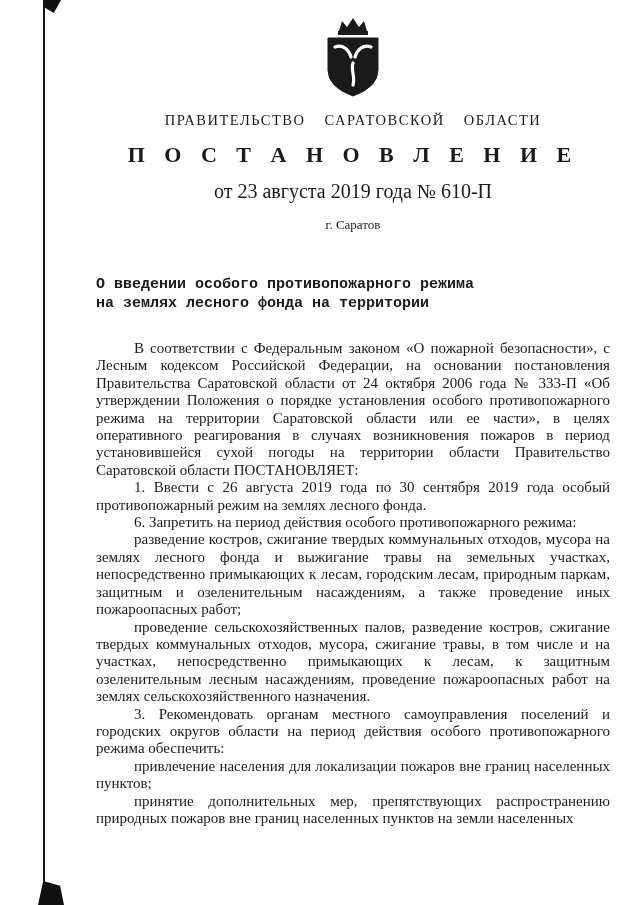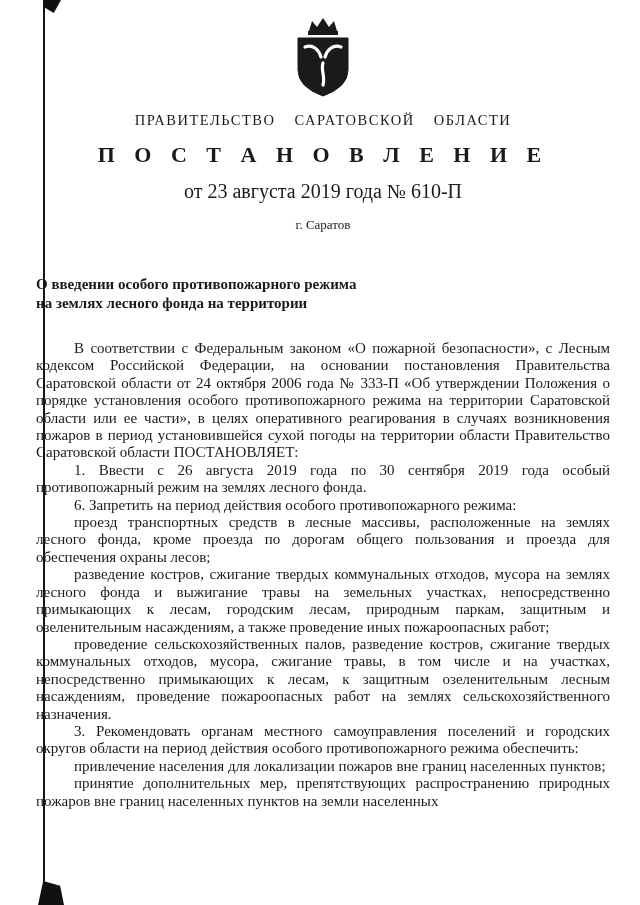--- a/index.html
+++ b/index.html
@@ -5,21 +5,21 @@
   html,body{margin:0;padding:0;background:#e8e8e8;}
   .page{
     position:relative;
     width:640px;height:905px;
     margin:0 auto;
     background:#ffffff;
     font-family:"Liberation Serif","DejaVu Serif",serif;
     color:#1a1a1a;
     overflow:hidden;
     box-sizing:border-box;
-    padding:16px 30px 0 36px;
+    padding:16px 30px 0 96px;
   }
   
   .edge-line{
     position:absolute;left:43px;top:0;bottom:0;width:2px;
     background:#151515;
   }
   .mark-top{
     position:absolute;left:45px;top:0;width:16px;height:13px;
     background:#111;
     clip-path:polygon(0 0,100% 0,55% 100%,0 60%);
@@ -56,20 +56,21 @@
     margin-top:14px;
     font-size:13px;
     text-align:center;
   }
   .title{
     margin-top:42px;
     font-weight:bold;
     font-size:15px;
     line-height:19px;
     text-align:left;
+    font-family:Liberation Mono, monospace;
   }
   .body-text{
     margin-top:27px;
     font-size:15px;
     line-height:17.4px;
   }
   .body-text p{
     margin:0;
     text-indent:38px;
     text-align:justify;
@@ -113,21 +114,20 @@
 
   <div class="title">
     <div>О введении особого противопожарного режима</div>
     <div>на землях лесного фонда на территории</div>
   </div>
 
   <div class="body-text">
     <p>В соответствии с Федеральным законом «О пожарной безопасности», с Лесным кодексом Российской Федерации, на основании постановления Правительства Саратовской области от 24 октября 2006 года № 333-П «Об утверждении Положения о порядке установления особого противопожарного режима на территории Саратовской области или ее части», в целях оперативного реагирования в случаях возникновения пожаров в период установившейся сухой погоды на территории области Правительство Саратовской области ПОСТАНОВЛЯЕТ:</p>
     <p>1. Ввести с 26 августа 2019 года по 30 сентября 2019 года особый противопожарный режим на землях лесного фонда.</p>
     <p>6. Запретить на период действия особого противопожарного режима:</p>
-    <p>проезд транспортных средств в лесные массивы, расположенные на землях лесного фонда, кроме проезда по дорогам общего пользования и проезда для обеспечения охраны лесов;</p>
     <p>разведение костров, сжигание твердых коммунальных отходов, мусора на землях лесного фонда и выжигание травы на земельных участках, непосредственно примыкающих к лесам, городским лесам, природным паркам, защитным и озеленительным насаждениям, а также проведение иных пожароопасных работ;</p>
     <p>проведение сельскохозяйственных палов, разведение костров, сжигание твердых коммунальных отходов, мусора, сжигание травы, в том числе и на участках, непосредственно примыкающих к лесам, к защитным озеленительным лесным насаждениям, проведение пожароопасных работ на землях сельскохозяйственного назначения.</p>
     <p>3. Рекомендовать органам местного самоуправления поселений и городских округов области на период действия особого противопожарного режима обеспечить:</p>
     <p>привлечение населения для локализации пожаров вне границ населенных пунктов;</p>
     <p>принятие дополнительных мер, препятствующих распространению природных пожаров вне границ населенных пунктов на земли населенных</p>
   </div>
 
 </div>
 
 </body></html>

